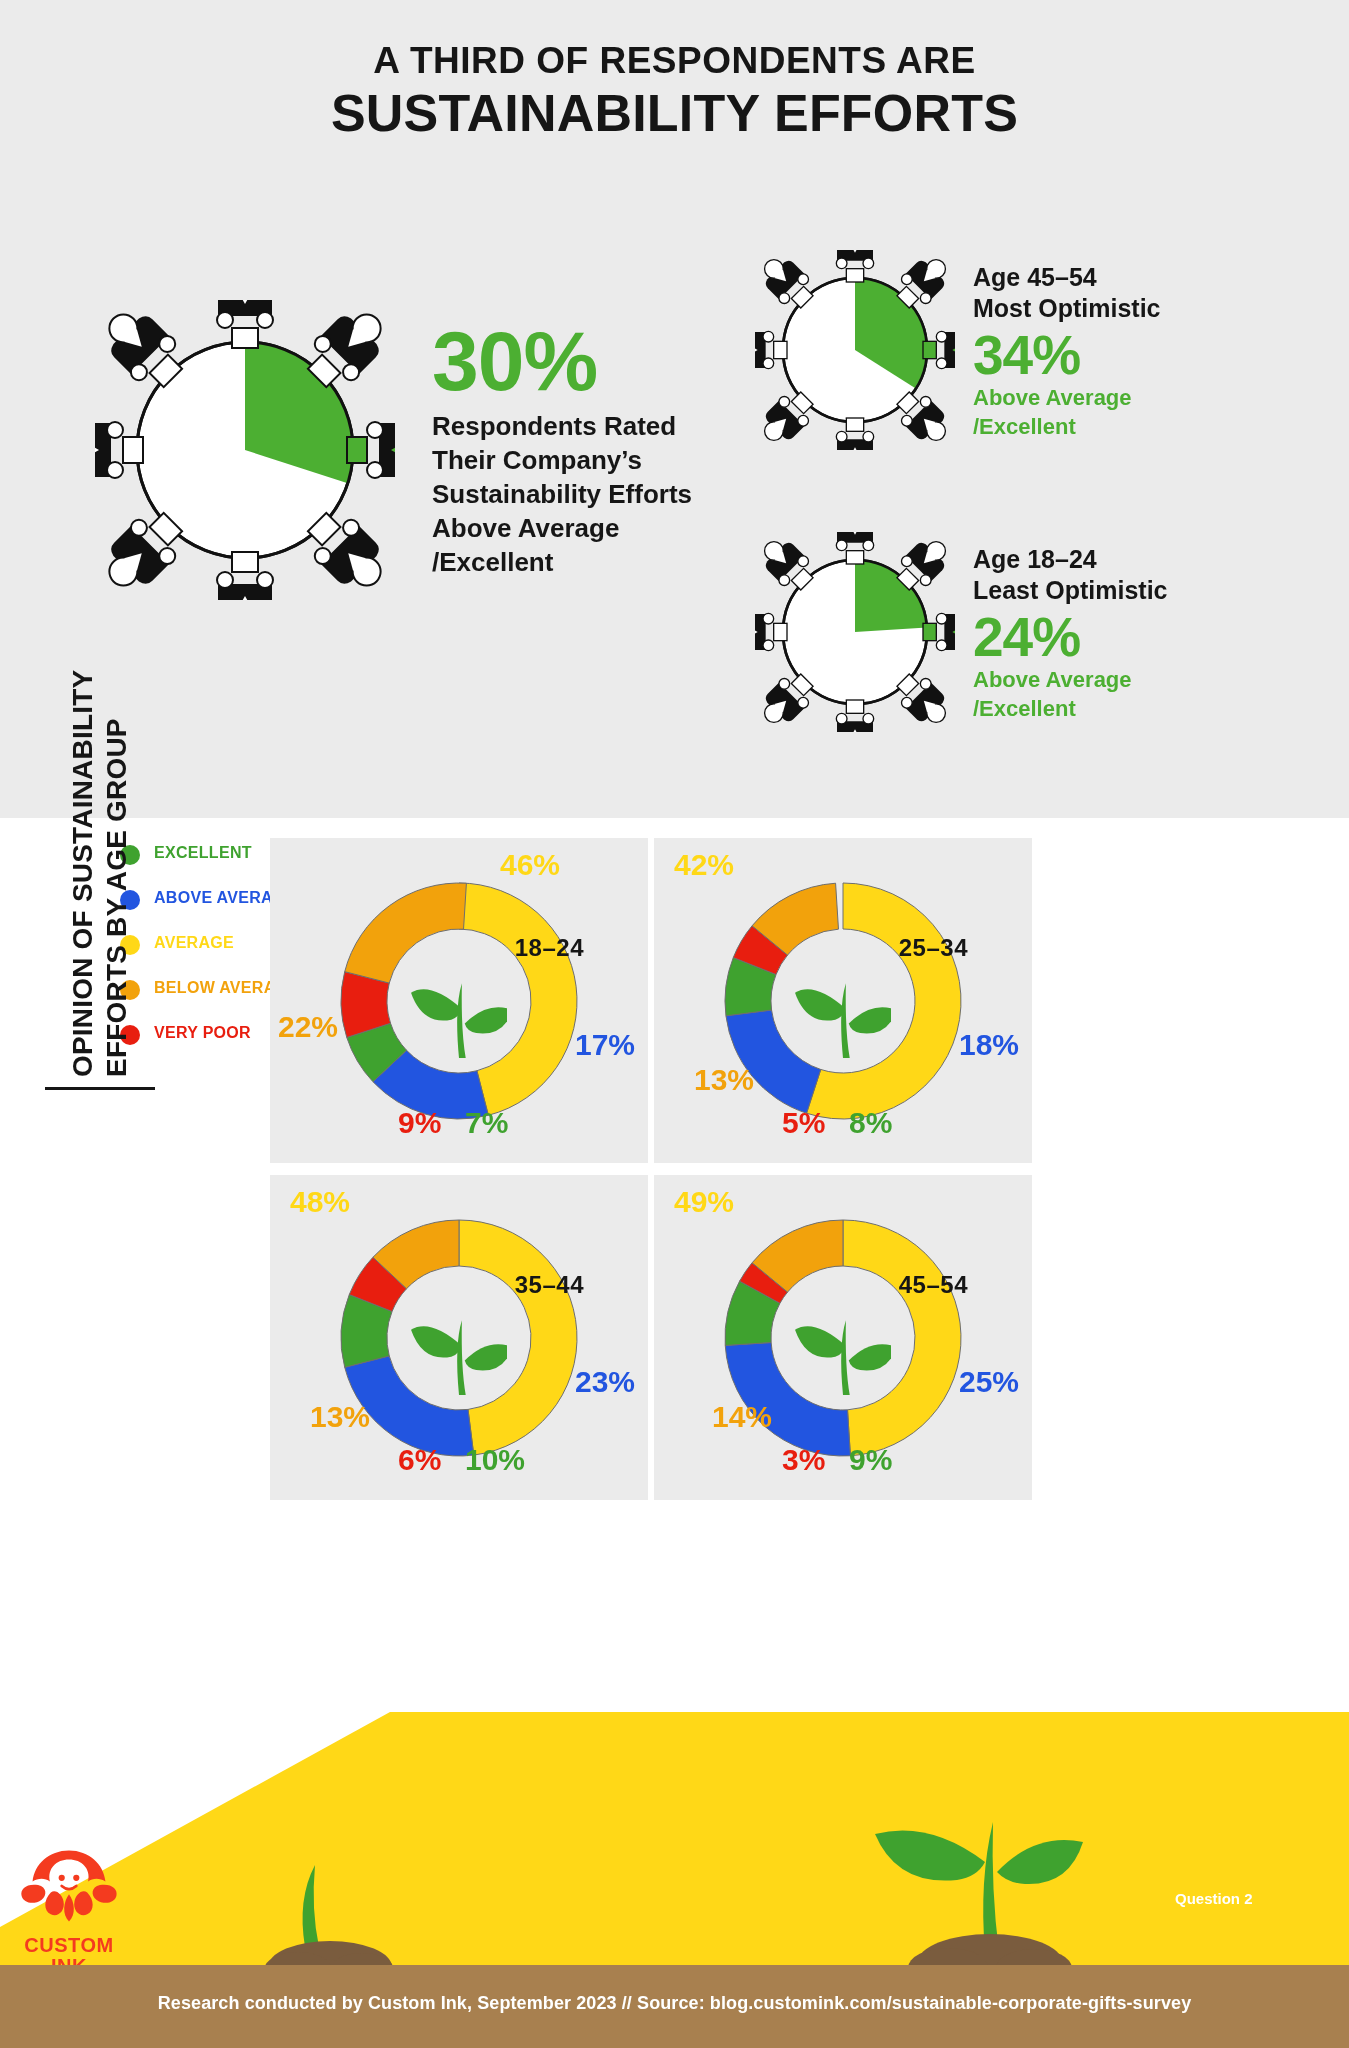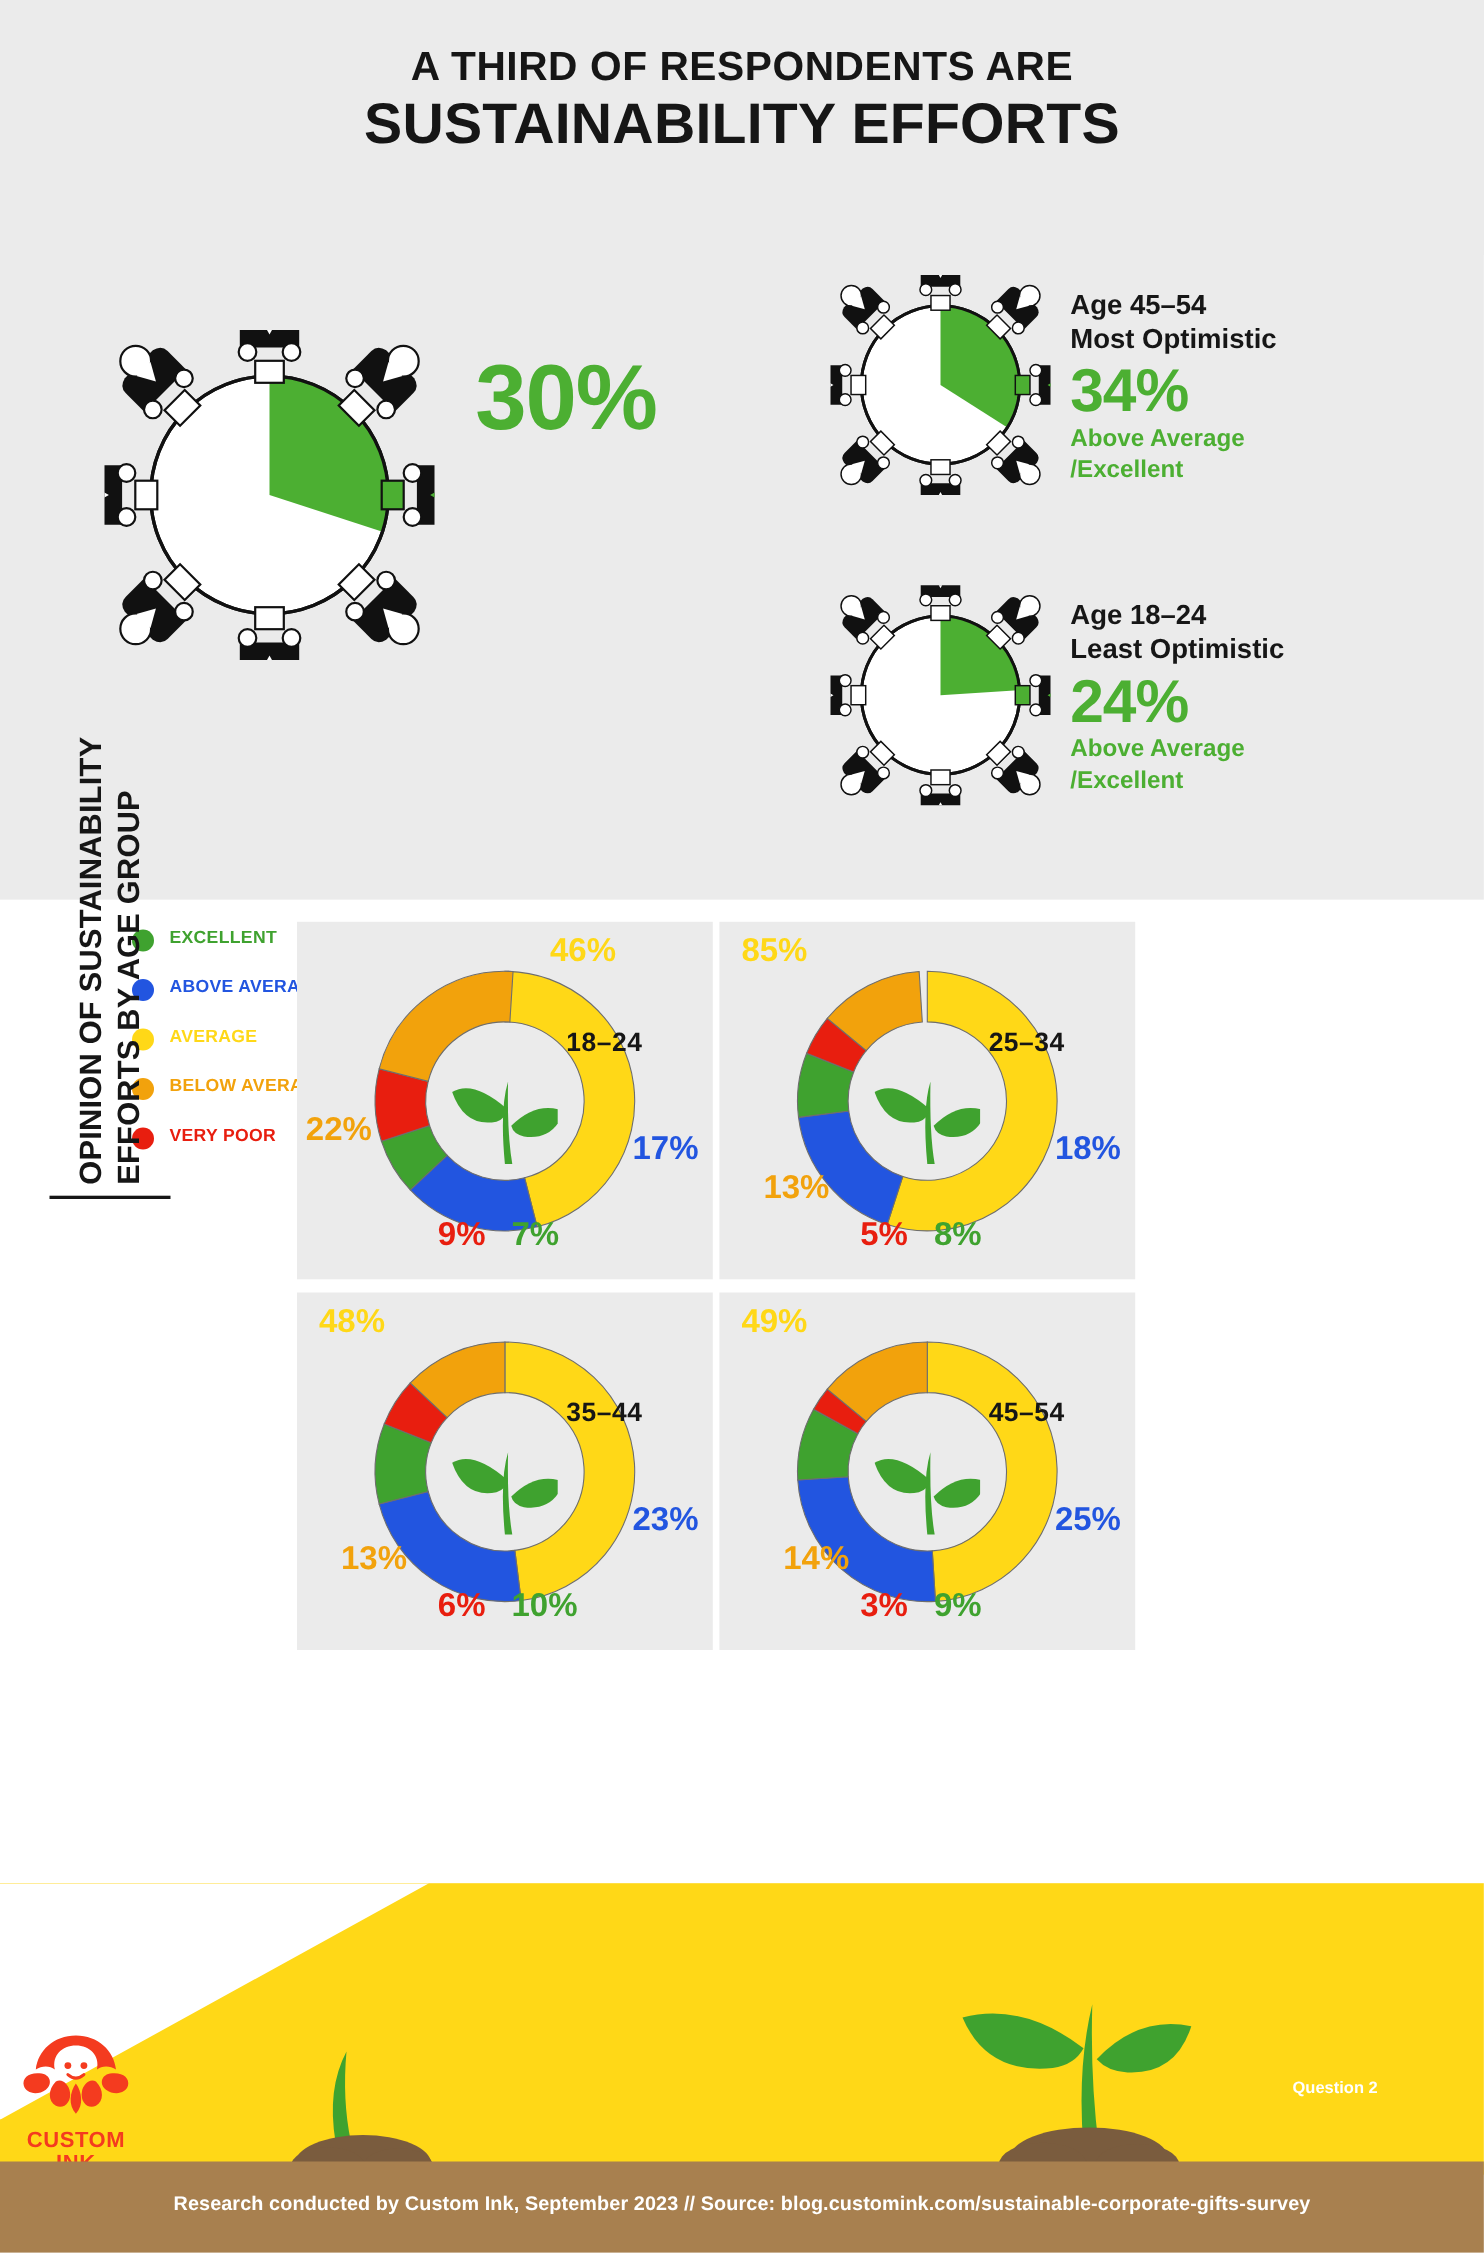--- a/index.html
+++ b/index.html
@@ -189,20 +189,21 @@
             <circle cx="-20" cy="-2" r="8" fill="#ffffff" stroke="#111" stroke-width="2"></circle>
             <circle cx="20" cy="-2" r="8" fill="#ffffff" stroke="#111" stroke-width="2"></circle>
             <rect x="-13" y="6" width="26" height="20" fill="#ffffff" stroke="#111" stroke-width="2"></rect>
           </g>
         </g>
     </svg>
   </div>
 
   <div class="stat30">
     <div class="num">30%</div>
+    <div class="desc">Respondents Rated Their Company’s Sustainability Efforts Above Average /Excellent</div>
   </div>
 
   <div class="sidestat" id="side0" style="left:755px; top:250px; width:560px; height:200px;">
     <div class="tbl">
       <svg viewBox="0 0 300 300" width="200" height="200">
         <g class="people-g"></g>
         <circle cx="150" cy="150" r="108" fill="#ffffff" stroke="#111" stroke-width="4"></circle>
         <path class="wedge" d="M 150 150 L 150 42 A 108 108 0 0 1 241.1874159542176 207.86929385773163 Z" fill="#4caf32"></path>
         <circle cx="150" cy="150" r="108" fill="none" stroke="#111" stroke-width="4"></circle>
         <g class="people-top-g">
@@ -427,21 +428,21 @@
         <path d="M 125.00000000000001 7 A 118 118 0 1 1 88.53599466375621 237.22466892282813 L 102.75077640500379 193.47606917325106 A 72 72 0 1 0 125 53 Z" fill="#ffd817" stroke="#6e6e6e" stroke-width="1"></path>
         <path d="M 88.53599466375621 237.22466892282813 A 118 118 0 0 1 7.9304652448916215 139.78932156058792 L 53.5677415053576 134.0239928166299 A 72 72 0 0 0 102.75077640500379 193.47606917325106 Z" fill="#2255e0" stroke="#6e6e6e" stroke-width="1"></path>
         <path d="M 7.9304652448916215 139.78932156058792 A 118 118 0 0 1 15.286374665186358 81.56130278320796 L 58.05609301604591 98.49503220670316 A 72 72 0 0 0 53.5677415053576 134.0239928166299 Z" fill="#3fa22f" stroke="#6e6e6e" stroke-width="1"></path>
         <path d="M 15.286374665186358 81.56130278320796 A 118 118 0 0 1 34.07943735245689 49.783969209654586 L 69.5230465201432 79.10547273809432 A 72 72 0 0 0 58.05609301604591 98.49503220670316 Z" fill="#e81e0f" stroke="#6e6e6e" stroke-width="1"></path>
         <path d="M 34.07943735245689 49.783969209654586 A 118 118 0 0 1 117.59071869554104 7.232846045463958 L 120.47908259388944 53.142075553164446 A 72 72 0 0 0 69.5230465201432 79.10547273809432 Z" fill="#f2a20c" stroke="#6e6e6e" stroke-width="1"></path>
       </svg><div class="donut-center-label" style="top: 58px;">25–34</div><svg viewBox="0 0 100 100" width="96" height="96" style="position: absolute; left: 77px; top: 88px;">
         <path d="M50 98 q-5 -52 3 -78 q-1 50 4 78 z" fill="#3fa22f"></path>
         <path d="M52 46 q-32 -28 -52 -16 q12 34 42 28 q9 -3 10 -12 z" fill="#3fa22f"></path>
         <path d="M56 62 q24 -24 50 -14 q-10 28 -38 24 q-10 -2 -12 -10 z" fill="#3fa22f"></path>
       </svg></div>
-    <div class="dlabel" style="left: 674px; top: 848px; color: rgb(255, 216, 23);">85%</div>
+    <div class="dlabel" style="left: 674px; top: 848px; color: rgb(255, 216, 23);">42%</div>
     <div class="dlabel" style="left: 959px; top: 1028px; color: rgb(34, 85, 224);">18%</div>
     <div class="dlabel" style="left: 849px; top: 1106px; color: rgb(63, 162, 47);">8%</div>
     <div class="dlabel" style="left: 782px; top: 1106px; color: rgb(232, 30, 15);">5%</div>
     <div class="dlabel" style="left: 694px; top: 1063px; color: rgb(242, 162, 12);">13%</div>
     <div class="donut-wrap" style="left: 334px; top: 1213px; width: 250px; height: 250px;"><svg viewBox="0 0 250 250" width="250" height="250">
         <path d="M 125.00000000000001 7 A 118 118 0 0 1 139.78932156058787 242.0695347551084 L 134.02399281662989 196.4322584946424 A 72 72 0 0 0 125 53 Z" fill="#ffd817" stroke="#6e6e6e" stroke-width="1"></path>
         <path d="M 139.78932156058787 242.0695347551084 A 118 118 0 0 1 10.707186986821526 154.34540668545282 L 55.26201239873855 142.90567187586953 A 72 72 0 0 0 134.02399281662989 196.4322584946424 Z" fill="#2255e0" stroke="#6e6e6e" stroke-width="1"></path>
         <path d="M 10.707186986821526 154.34540668545282 A 118 118 0 0 1 15.286374665186358 81.56130278320796 L 58.05609301604591 98.49503220670316 A 72 72 0 0 0 55.26201239873855 142.90567187586953 Z" fill="#3fa22f" stroke="#6e6e6e" stroke-width="1"></path>
         <path d="M 15.286374665186358 81.56130278320796 A 118 118 0 0 1 38.98170196427347 44.223441500414694 L 72.5142588256584 75.71260837313439 A 72 72 0 0 0 58.05609301604591 98.49503220670316 Z" fill="#e81e0f" stroke="#6e6e6e" stroke-width="1"></path>
         <path d="M 38.98170196427347 44.223441500414694 A 118 118 0 0 1 125.00000000000009 7 L 125.00000000000006 53 A 72 72 0 0 0 72.5142588256584 75.71260837313439 Z" fill="#f2a20c" stroke="#6e6e6e" stroke-width="1"></path>

